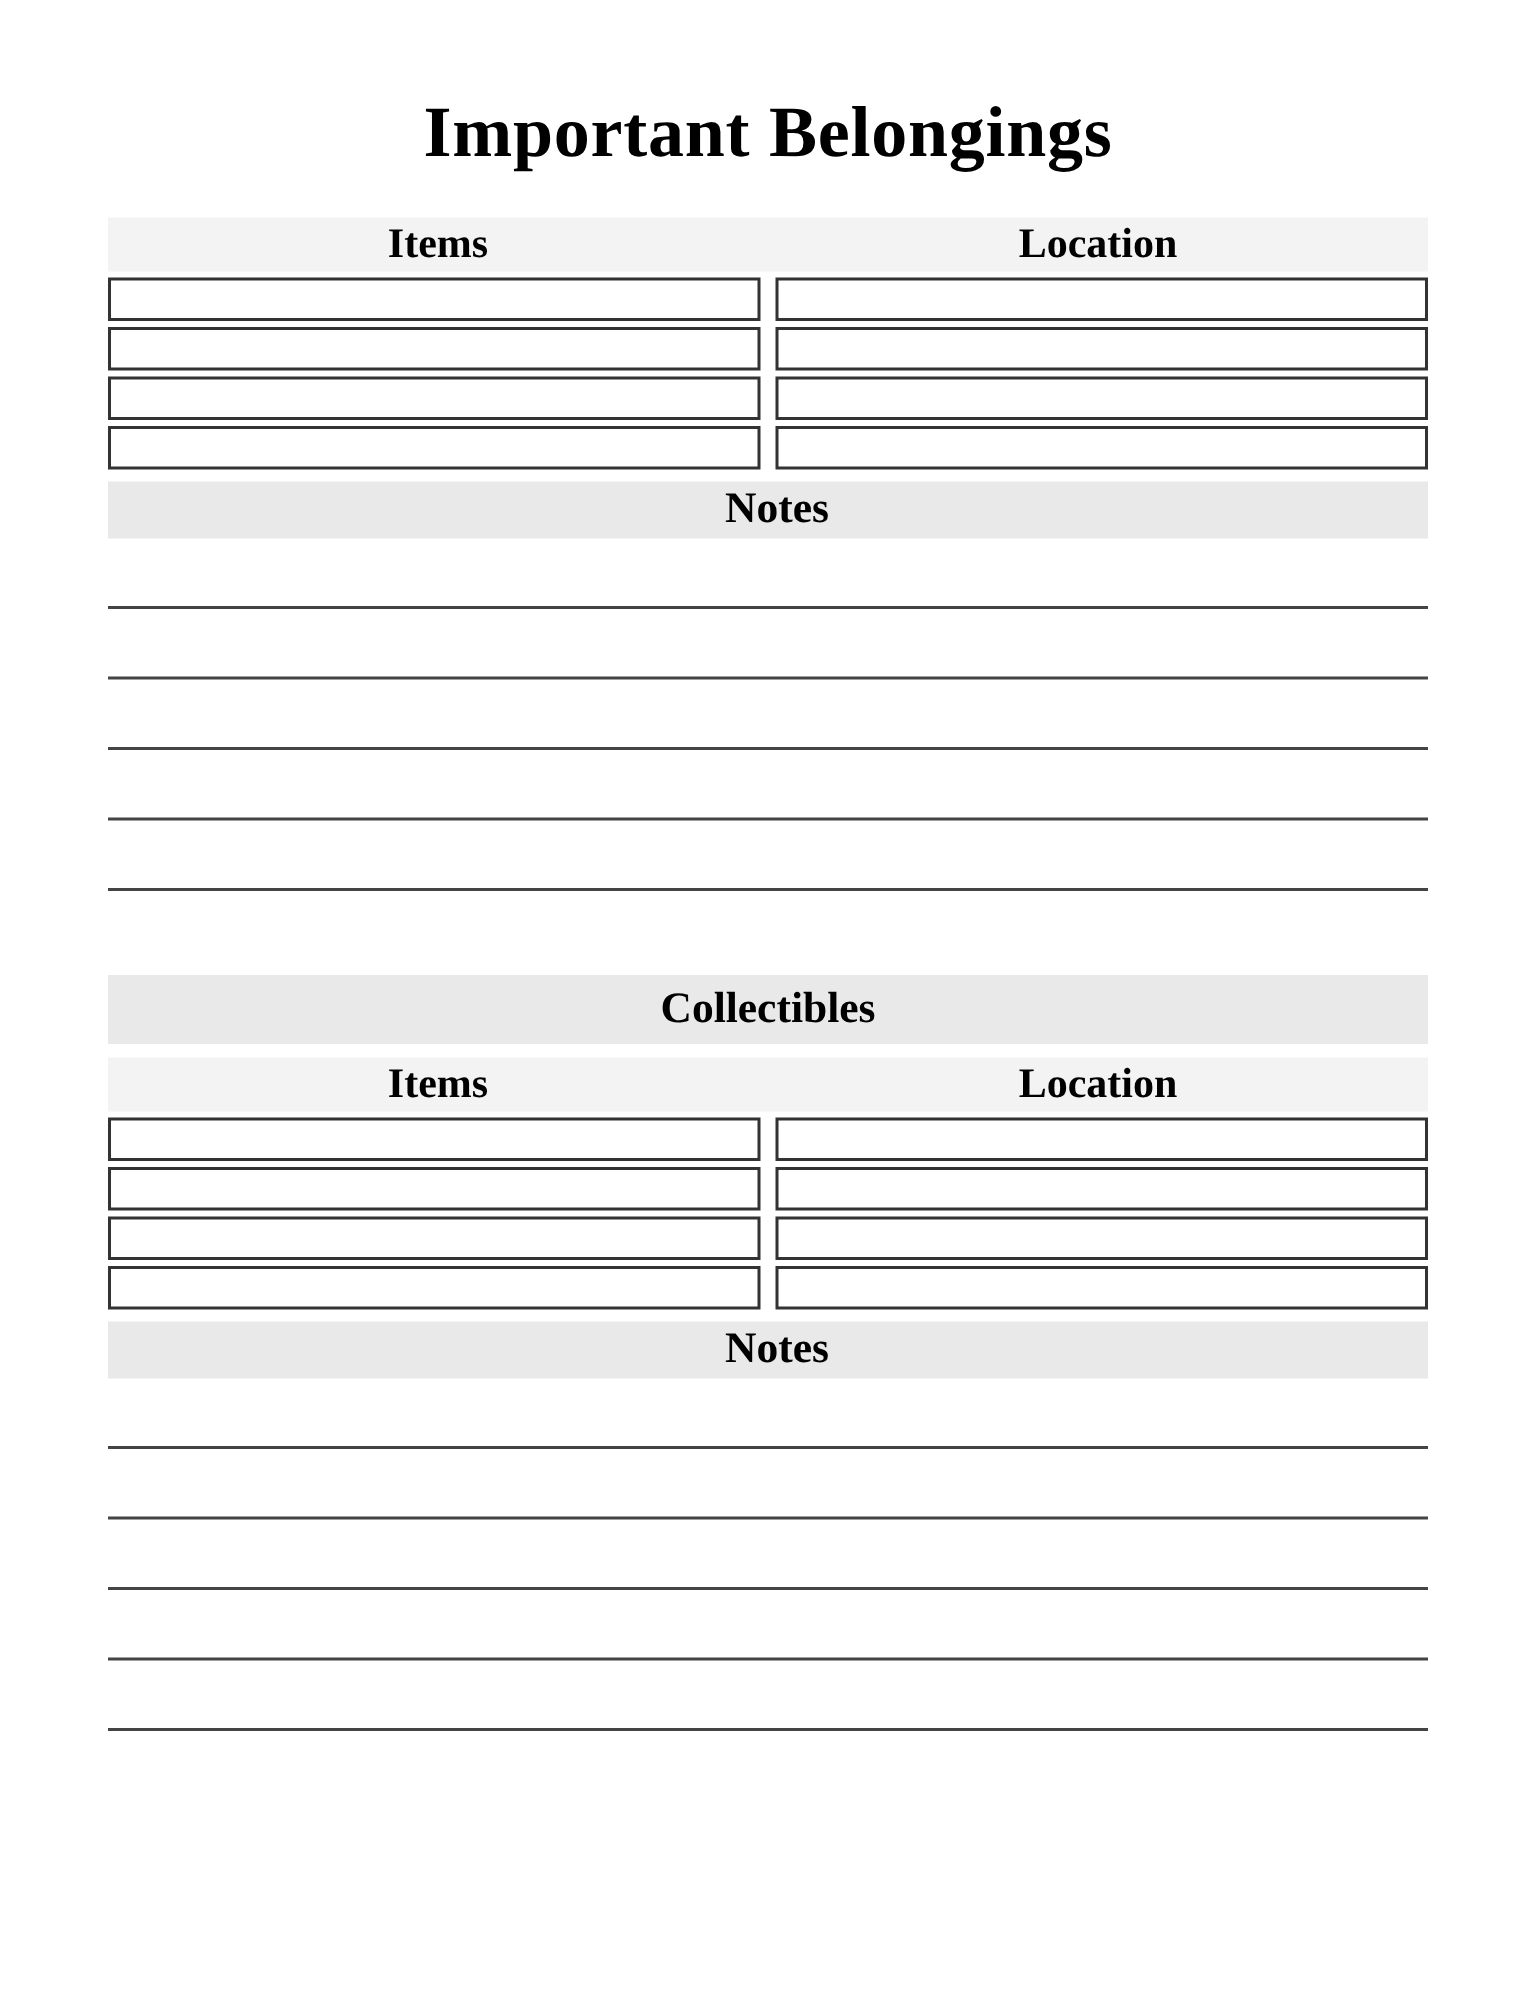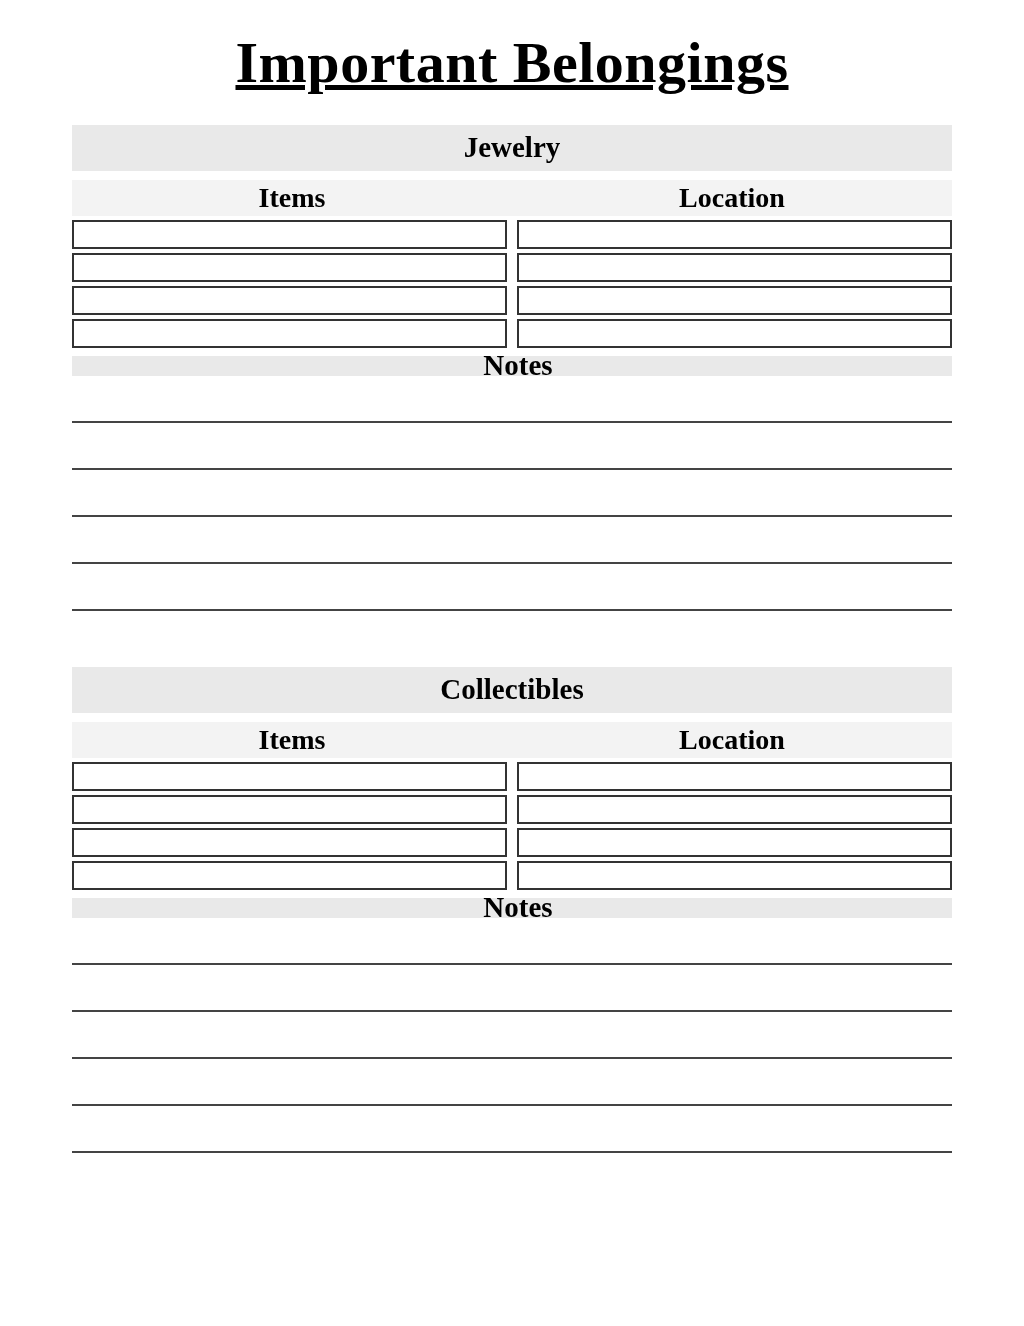--- a/index.html
+++ b/index.html
@@ -10,26 +10,25 @@
     font-family: "Liberation Serif", "DejaVu Serif", serif;
     color: #000000;
     overflow: hidden;
   }
   .content {
     width: 880px;
     margin: 0 auto;
   }
   .title {
     text-align: center;
-    font-size: 58px;
+    font-size: 48px;
     font-weight: bold;
     line-height: 1.2;
-    padding-top: 28px;
+    padding-top: 60px;
     letter-spacing: 0.5px;
-    text-decoration: underline;
   }
   .section { margin-top: 27px; }
   .section + .section { margin-top: 56px; }
   .section-bar {
     height: 46px;
     background: var(--section-bg, #e9e9e9);
     display: flex;
     align-items: center;
     justify-content: center;
     font-size: 29px;
@@ -63,21 +62,21 @@
     border-radius: 0;
     background: #ffffff;
     font-family: inherit;
     font-size: 18px;
     padding: 0 8px;
     outline: none;
     display: block;
   }
   .notes-bar {
     margin-top: 8px;
-    height: 20px;
+    height: 38px;
     background: var(--section-bg, #e9e9e9);
     display: flex;
     align-items: center;
     justify-content: center;
     font-size: 29px;
     font-weight: bold;
     padding-left: 12px;
   }
   .rules { width: 100%; }
   .rule {
@@ -86,21 +85,20 @@
   }
 </style>
 </head>
 <body>
 
 <div class="content">
 
   <h1 class="title">Important Belongings</h1>
 
   <section class="section">
-    <div class="section-bar">Jewelry</div>
 
     <div class="col-headers">
       <div class="col-header">Items</div>
       <div class="col-header">Location</div>
     </div>
 
     <div class="grid">
       <input class="field" type="text" value="" style="">
       <input class="field" type="text" value="" style="">
       <input class="field" type="text" value="" style="">

